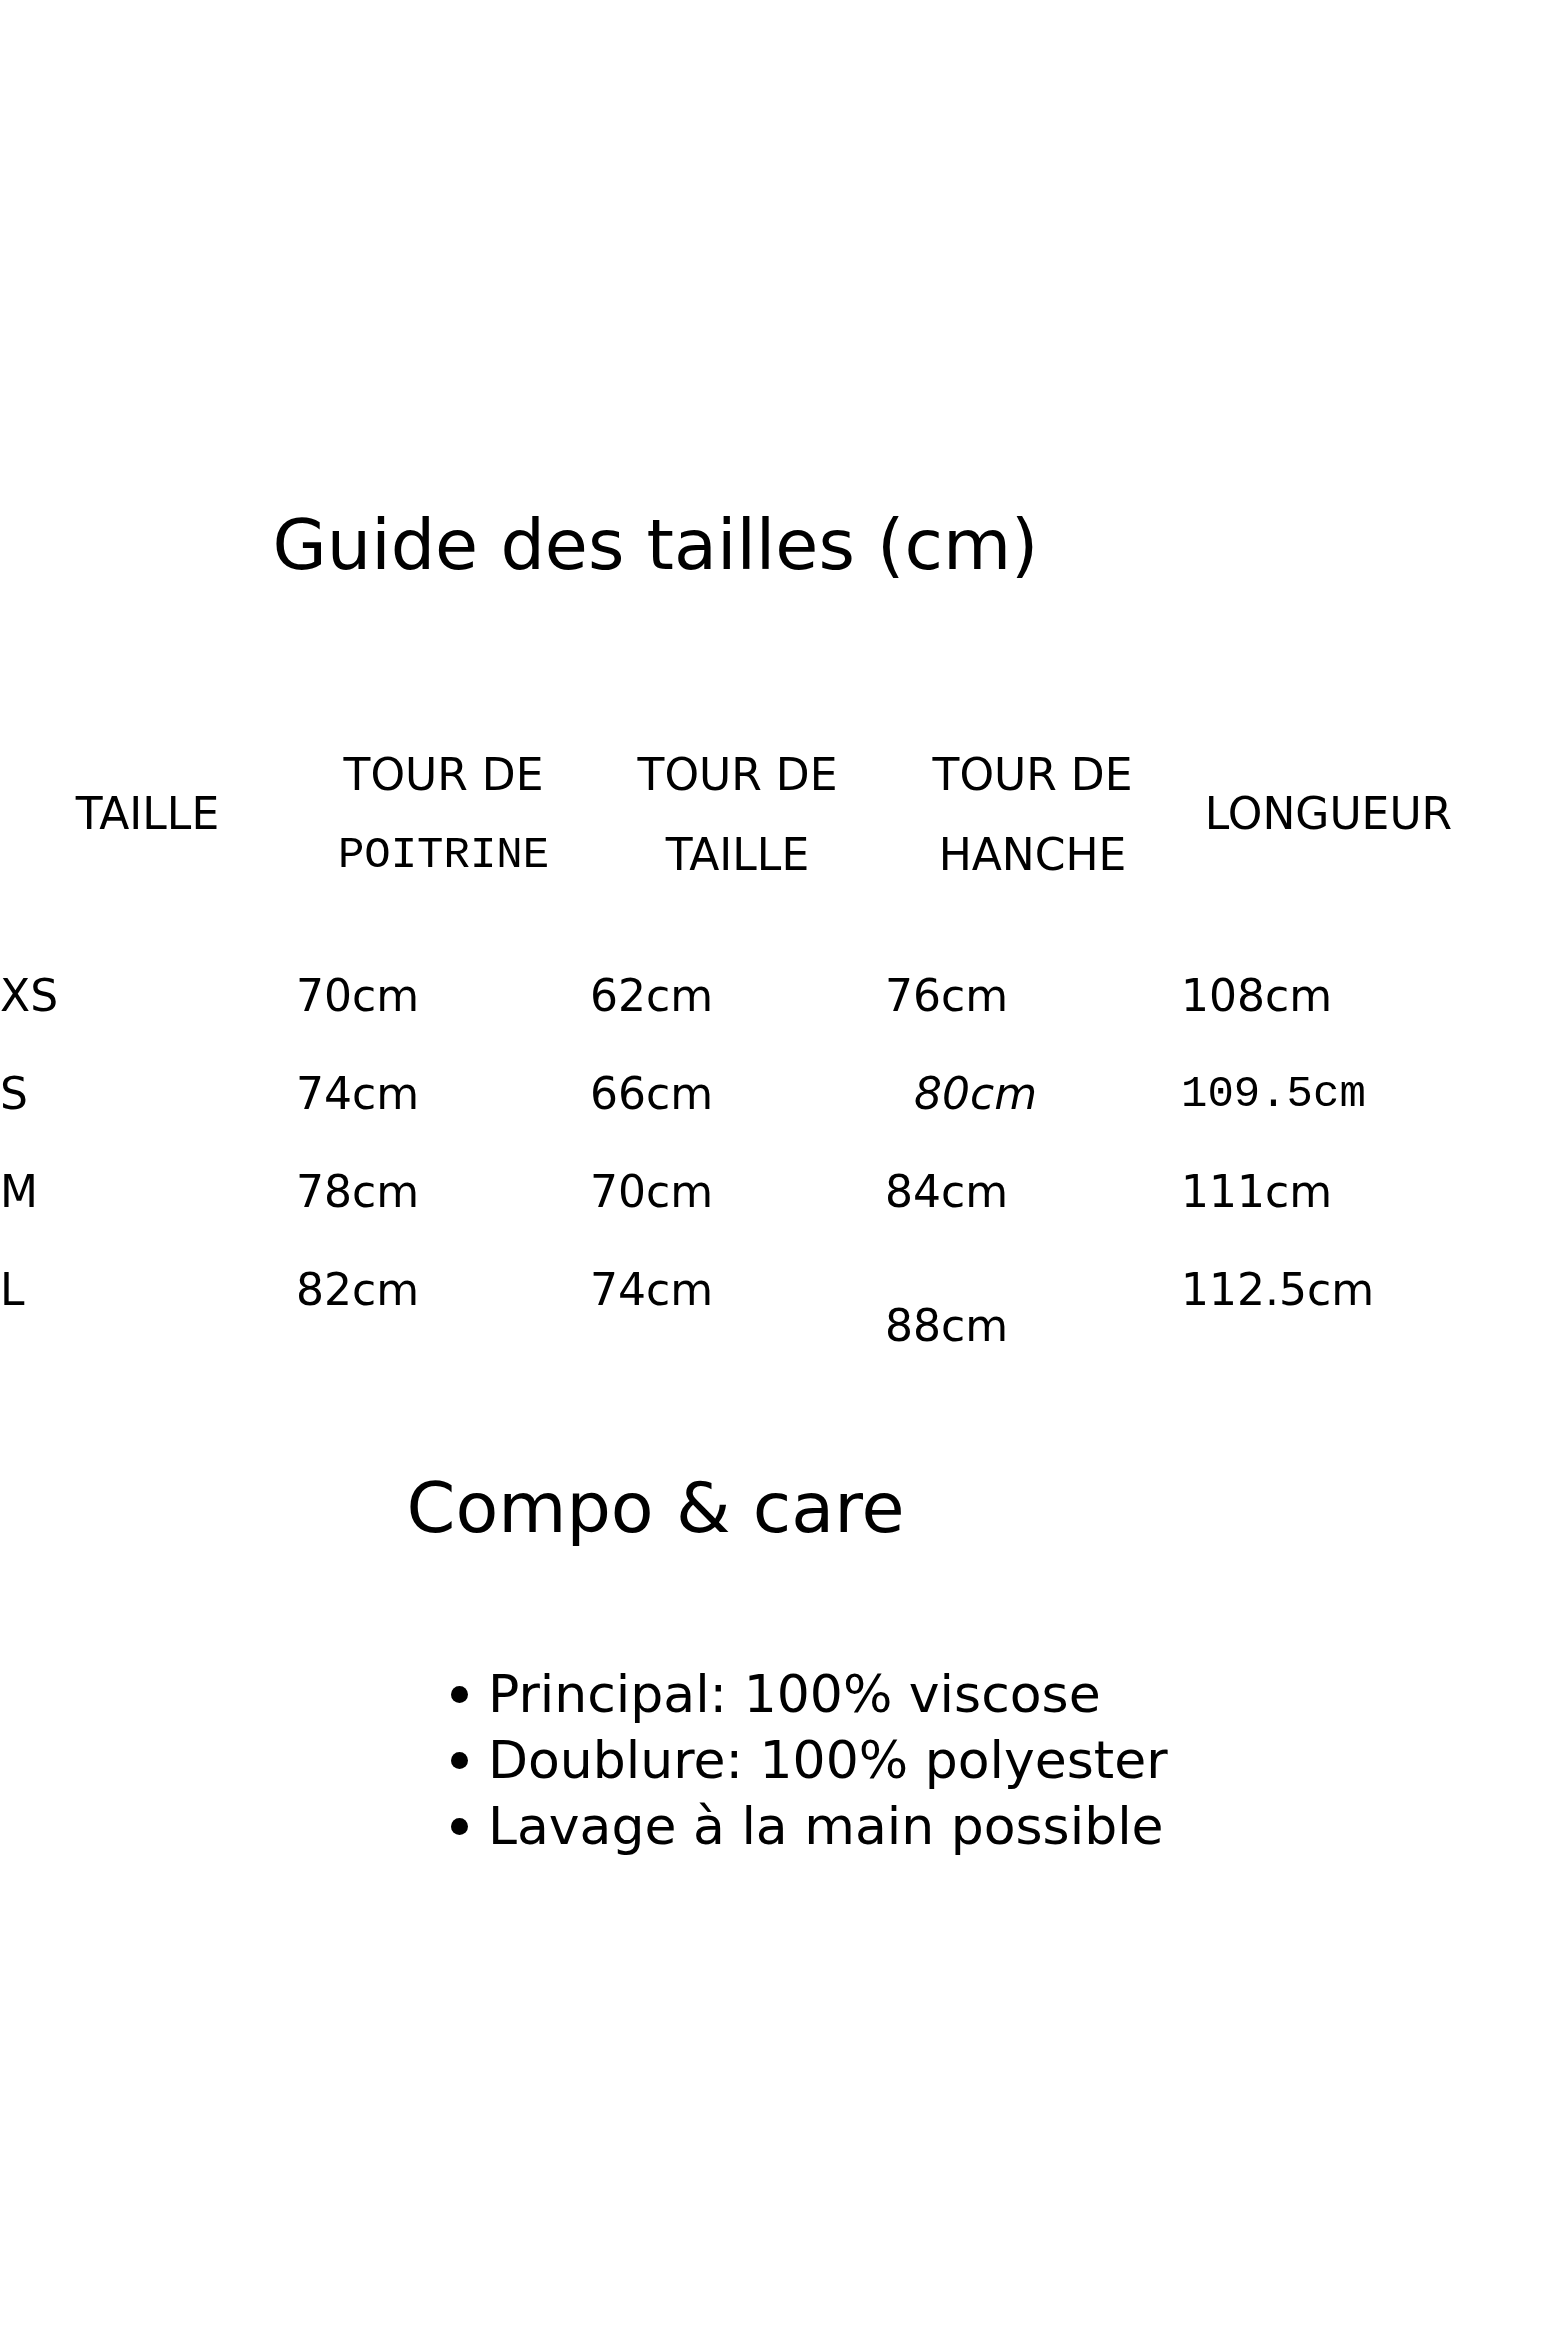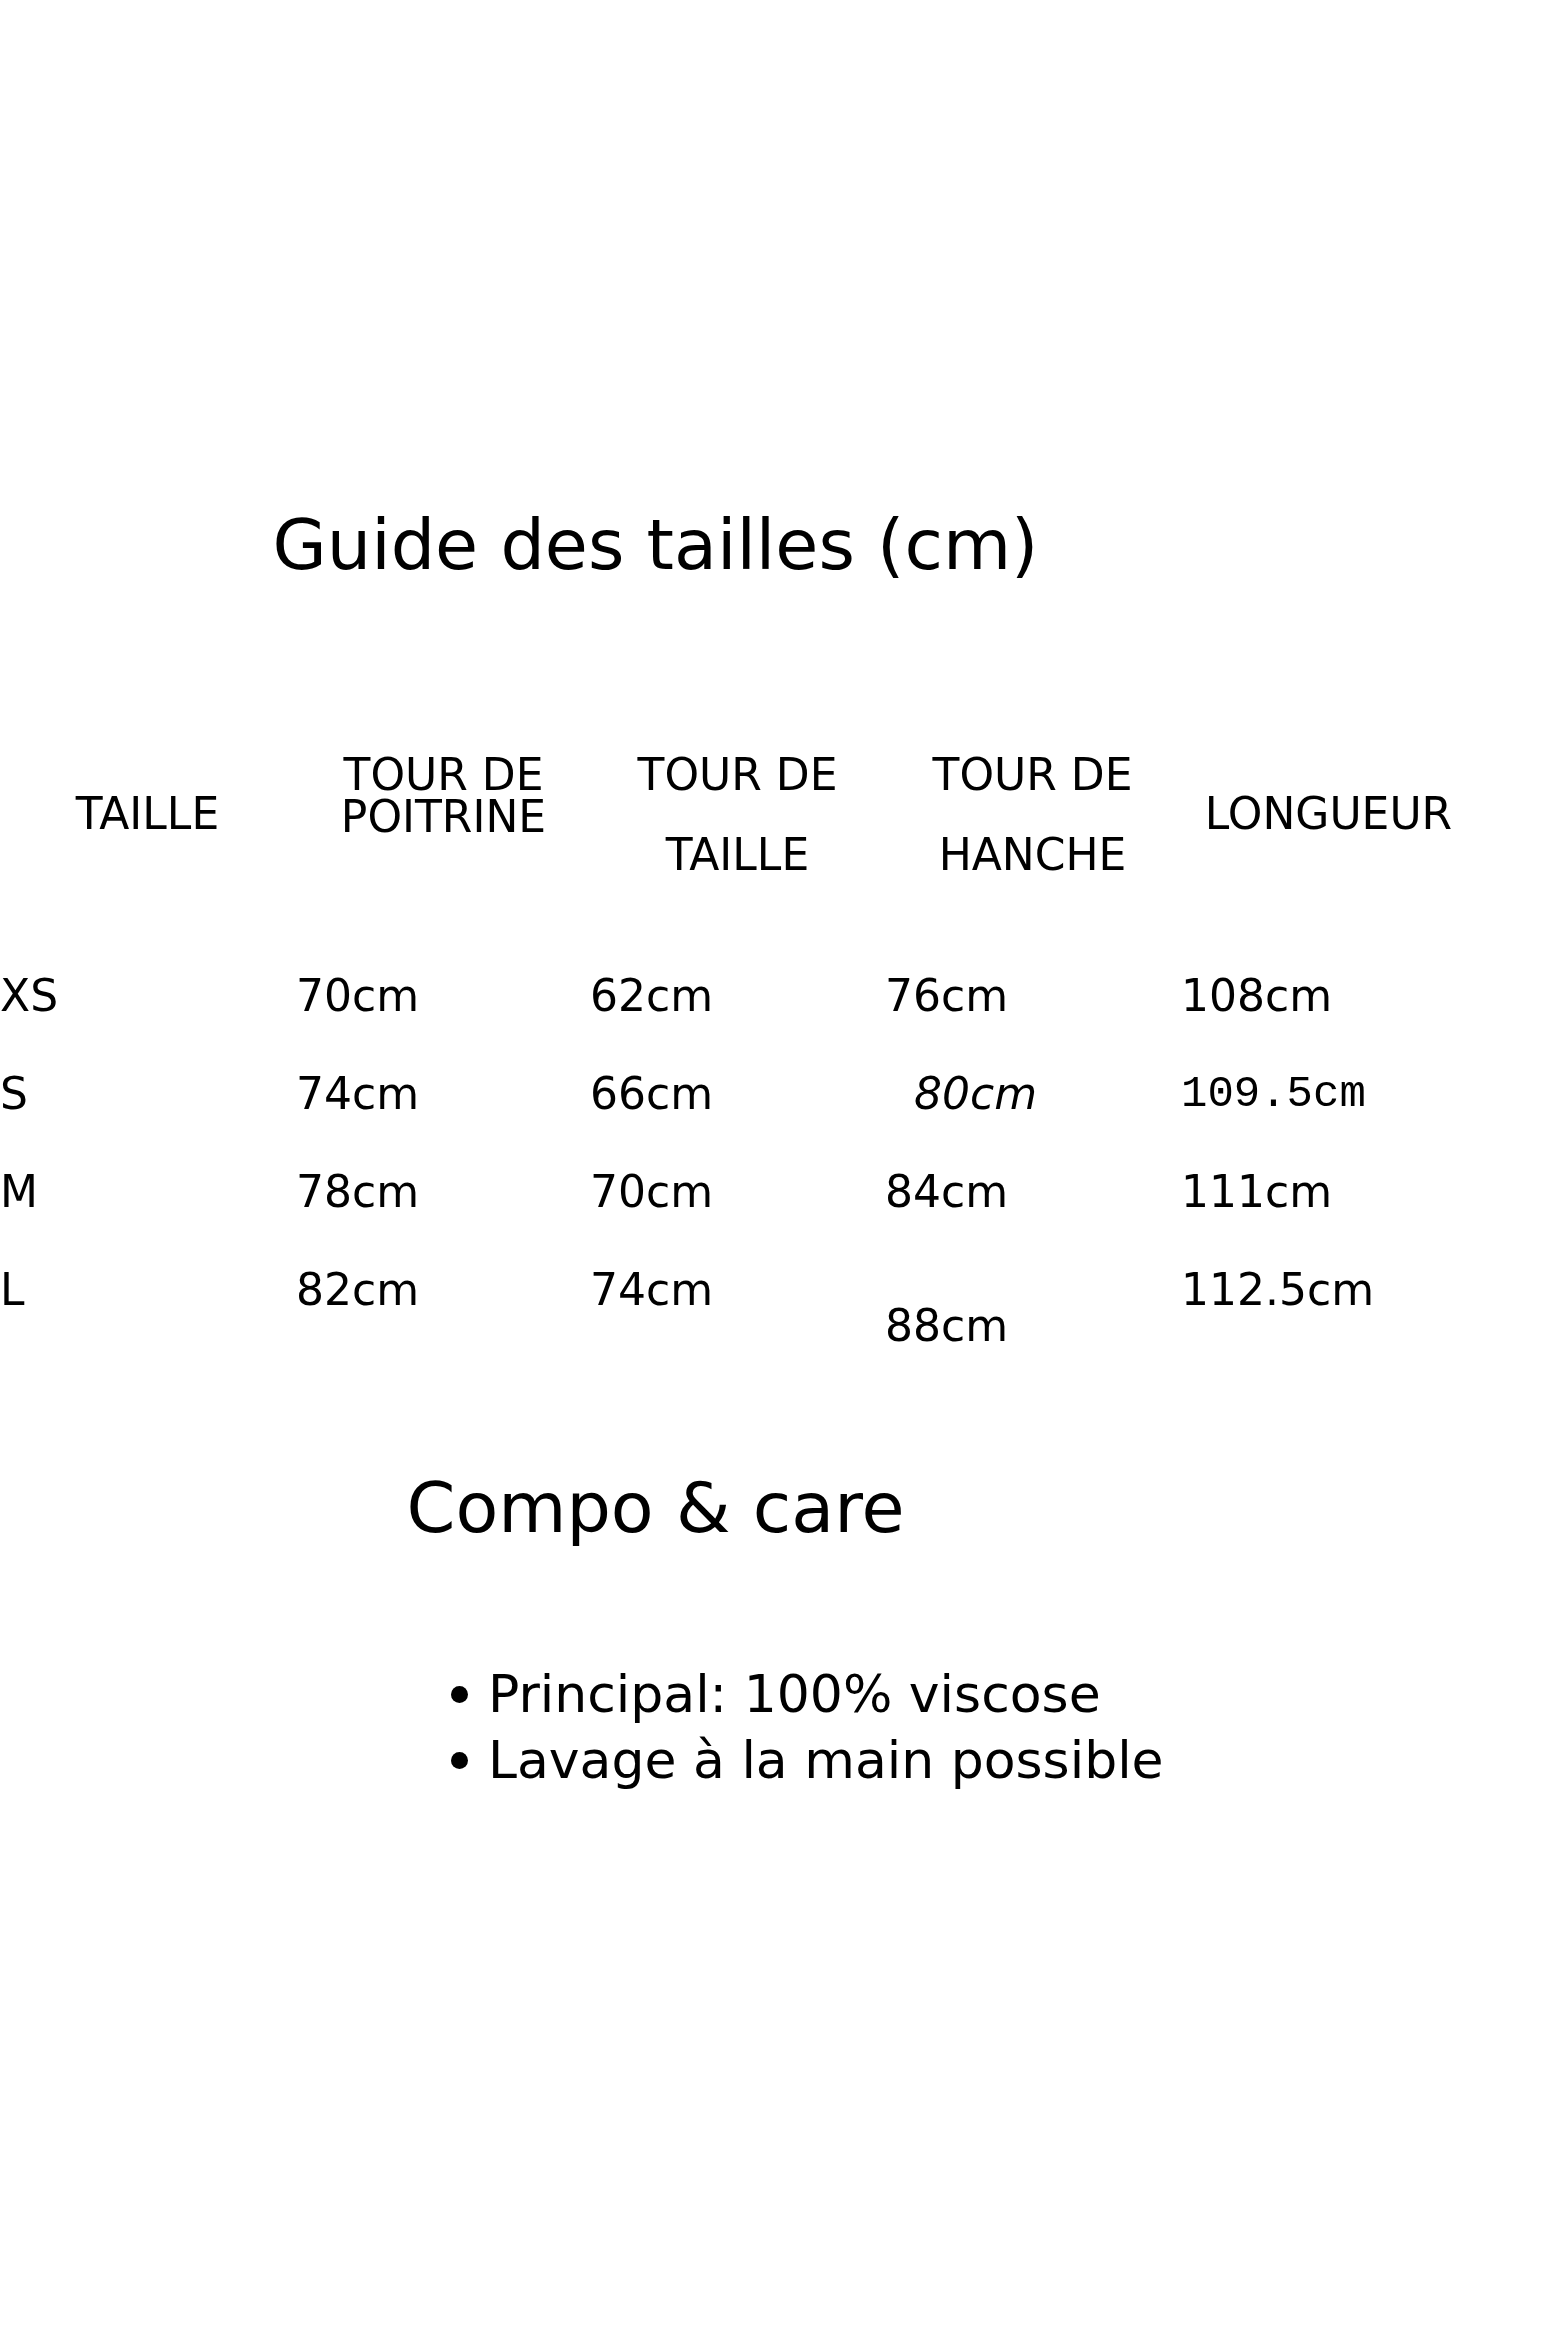--- a/index.html
+++ b/index.html
@@ -19,21 +19,21 @@
 </head>
 <body>
 
 <div id="t1" class="title">Guide des tailles (cm)</div>
 
 <div class="table">
 
   <div class="hcell" style="left:0px;top:774px;">TAILLE</div>
 
   <div class="hcell" style="left:296px;top:735px;">TOUR DE</div>
-  <div class="hcell" style="left:296px;top:777px;">POITRINE</div>
+  <div class="hcell" style="left:296px;top:815px;font-family:Liberation Mono, monospace;">POITRINE</div>
 
   <div class="hcell" style="left:590px;top:735px;">TOUR DE</div>
   <div class="hcell" style="left:590px;top:815px;">TAILLE</div>
 
   <div class="hcell" style="left:885px;top:735px;">TOUR DE</div>
   <div class="hcell" style="left:885px;top:815px;">HANCHE</div>
 
   <div class="hcell" style="left:1181px;top:774px;">LONGUEUR</div>
 
   <div class="cell" style="left:0px;top:974px;">XS</div>
@@ -63,16 +63,20 @@
 
 <div id="t2" class="title">Compo &amp; care</div>
 
 <div class="bullets">
   <div class="bullet">
     <span class="dot"></span>
     <span>Principal: 100% viscose</span>
   </div>
   <div class="bullet">
     <span class="dot"></span>
+    <span>Doublure: 100% polyester</span>
+  </div>
+  <div class="bullet">
+    <span class="dot"></span>
     <span>Lavage à la main possible</span>
   </div>
 </div>
 
 
 </body></html>

